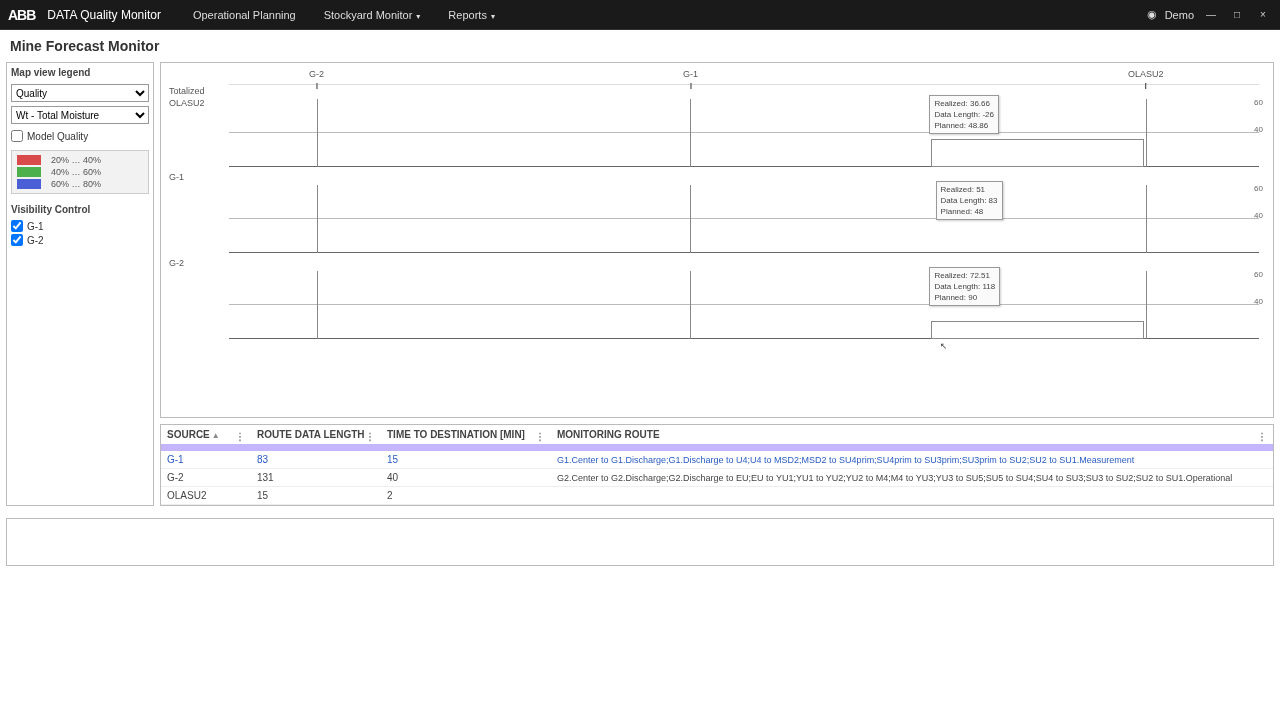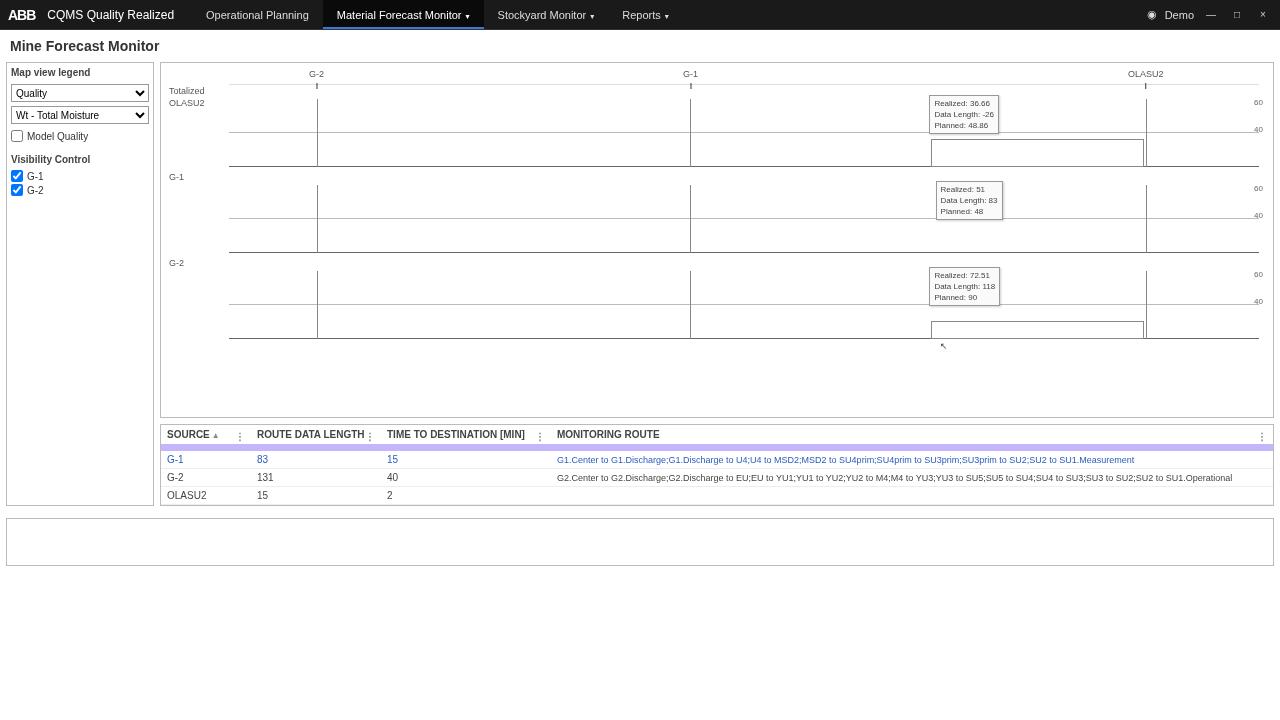--- a/index.html
+++ b/index.html
@@ -57,24 +57,23 @@
   table.grid tr.sel td { color:#2a5cc0; }
   .route-col { font-size:9px; color:#555;}
 
   .footer-panel { margin:6px; border:1px solid #bbb; height:48px; background:#fff;}
 </style>
 </head>
 <body>
 
 <div class="topbar">
   <div class="logo">ABB</div>
-  <div style="font-size:12px; margin-right:18px;">CQMS Quality Realized</div>
+  <div style="font-size:12px; margin-right:18px;">DATA Quality Monitor</div>
   <div class="nav" id="nav">
       <div class="nav-item">Operational Planning</div>
-      <div class="nav-item active">Material Forecast Monitor<span class="caret">▾</span></div>
       <div class="nav-item">Stockyard Monitor<span class="caret">▾</span></div>
       <div class="nav-item">Reports<span class="caret">▾</span></div>
     </div>
   <div class="top-right">
     <span>◉</span>
     <span>Demo</span>
     <span class="winbtn">—</span>
     <span class="winbtn">□</span>
     <span class="winbtn">×</span>
   </div>
@@ -89,20 +88,34 @@
     <select class="side">
       <option>Quality</option>
     </select>
     <select class="side">
       <option>Wt - Total Moisture</option>
     </select>
     <div class="legend-row">
       <input type="checkbox" class="legend-check" style="">
       <span>Model Quality</span>
     </div>
+    <div class="legend-table" id="legend-ranges">
+        <div class="lr">
+          <div class="swatch" style="background: rgb(217, 74, 74);"></div>
+          <span>20% … 40%</span>
+        </div>
+        <div class="lr">
+          <div class="swatch" style="background: rgb(76, 176, 76);"></div>
+          <span>40% … 60%</span>
+        </div>
+        <div class="lr">
+          <div class="swatch" style="background: rgb(74, 94, 214);"></div>
+          <span>60% … 80%</span>
+        </div>
+      </div>
     <div class="vc-title">Visibility Control</div>
     <div id="vis-controls">
         <div class="checkrow">
           <input type="checkbox" checked="" style="">
           <span>G-1</span>
         </div>
         <div class="checkrow">
           <input type="checkbox" checked="" style="">
           <span>G-2</span>
         </div>

